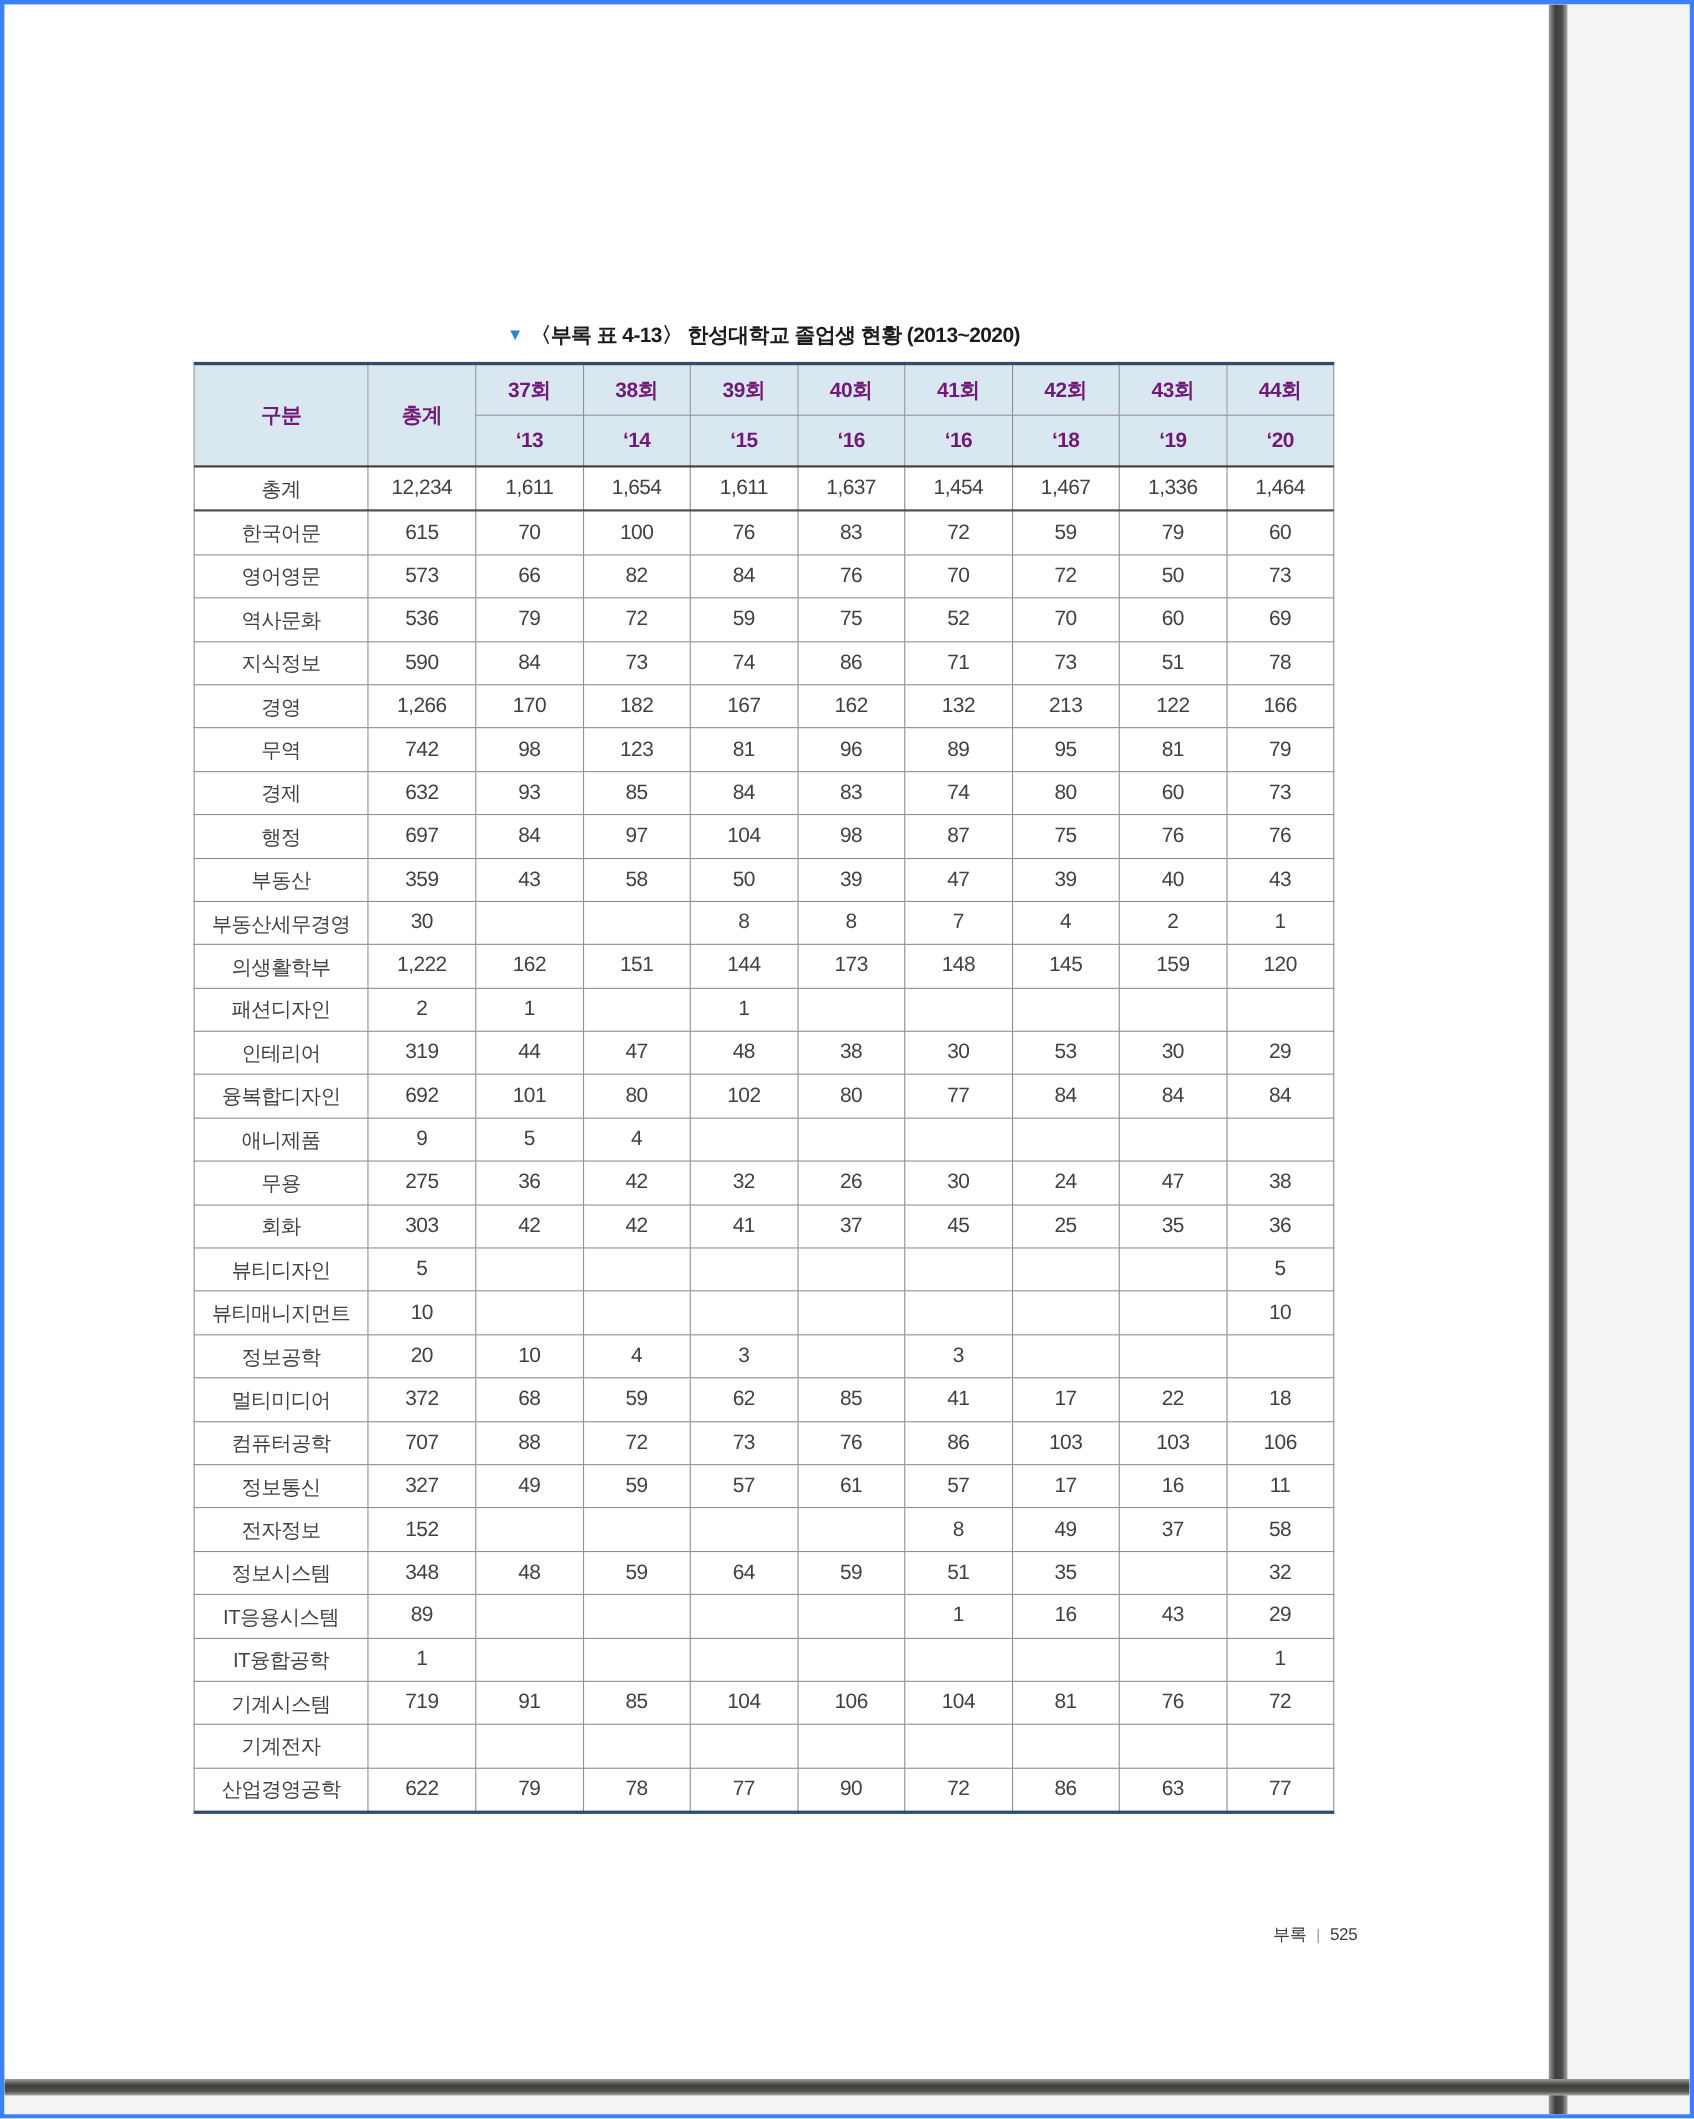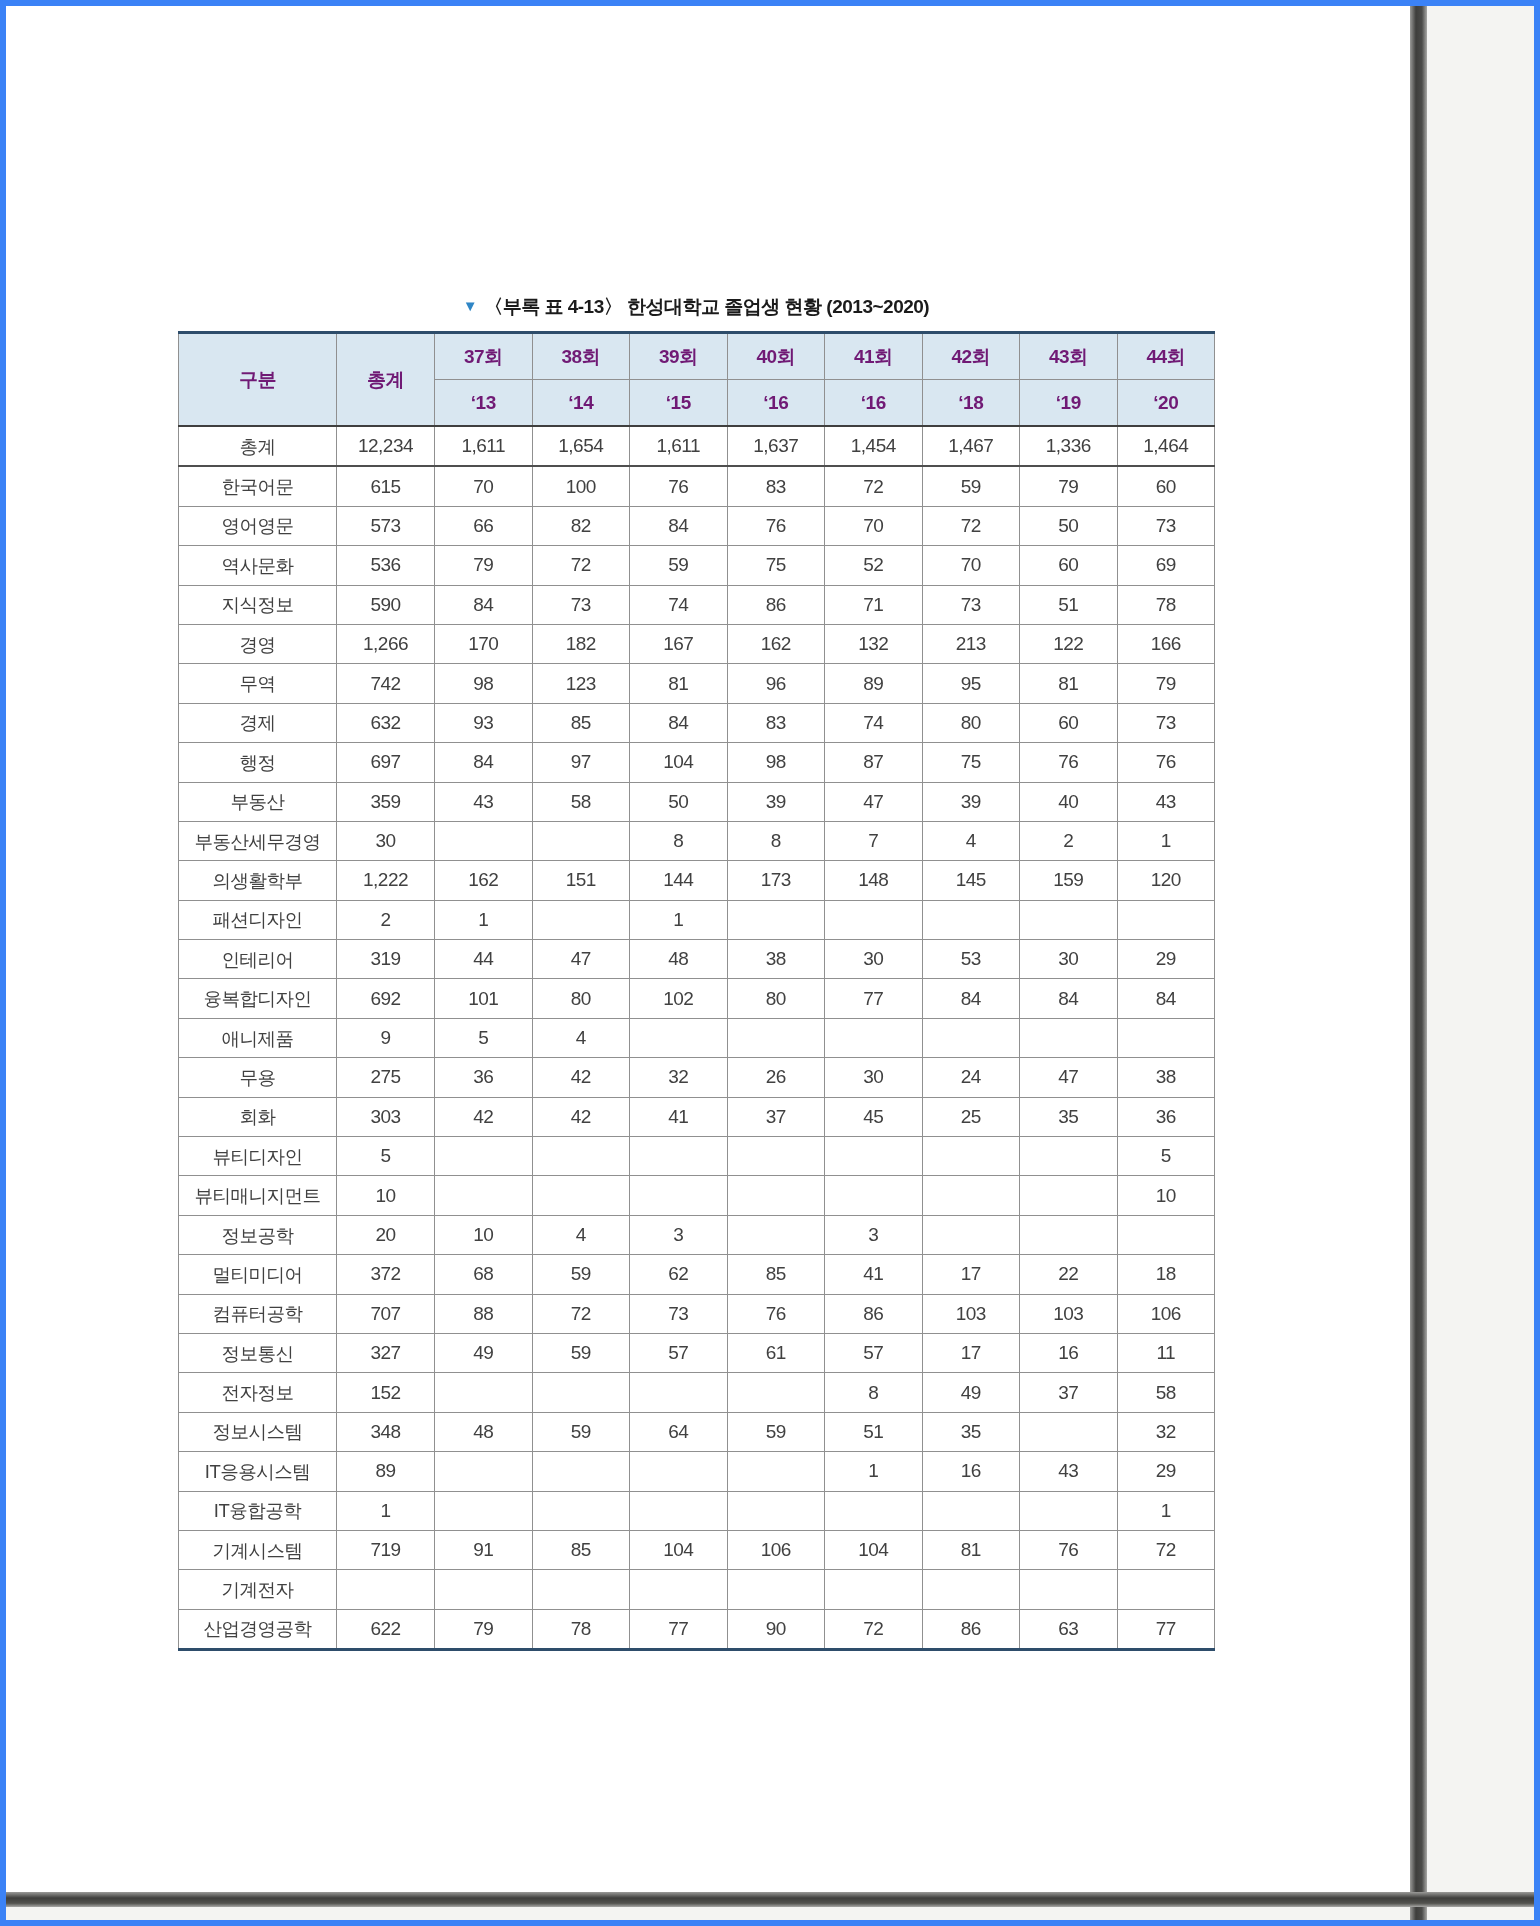--- a/index.html
+++ b/index.html
@@ -1,19 +1,19 @@
 <!DOCTYPE html>
 <html><head>
 <meta charset="utf-8">
 <style>
   html,body { margin:0; padding:0; background:#ffffff; }
   .page {
     position:relative; width:1540px; height:1926px; background:#ffffff;
     font-family:"Liberation Sans","DejaVu Sans",sans-serif;
-    border:6px solid #3b82f6; box-sizing:border-box; overflow:hidden;
+    border:4px solid #3b82f6; box-sizing:border-box; overflow:hidden;
   }
   
   .scan-right-margin { position:absolute; top:0; bottom:0; left:1421px; right:0; background:#f4f4f2; }
   .scan-bottom-margin { position:absolute; top:1900px; left:0; right:0; bottom:0; background:#f4f4f2; }
   .scan-right {
     position:absolute; top:0; bottom:0; left:1404px; width:17px;
     background:linear-gradient(to right,#9a9a98 0%,#3e3e3c 35%,#4b4b49 70%,#a8a8a6 100%);
   }
   .scan-bottom {
     position:absolute; left:0; right:0; top:1886px; height:15px;
@@ -470,16 +470,19 @@
           <td>77</td>
           <td>90</td>
           <td>72</td>
           <td>86</td>
           <td>63</td>
           <td>77</td>
         </tr>
       </tbody>
   </table>
 
+  <div class="page-footer">
+    <span>부록</span><span class="footer-sep">|</span><span>525</span>
+  </div>
 
   <div class="scan-right"></div>
   <div class="scan-bottom"></div>
 </div>
 
 </body></html>

